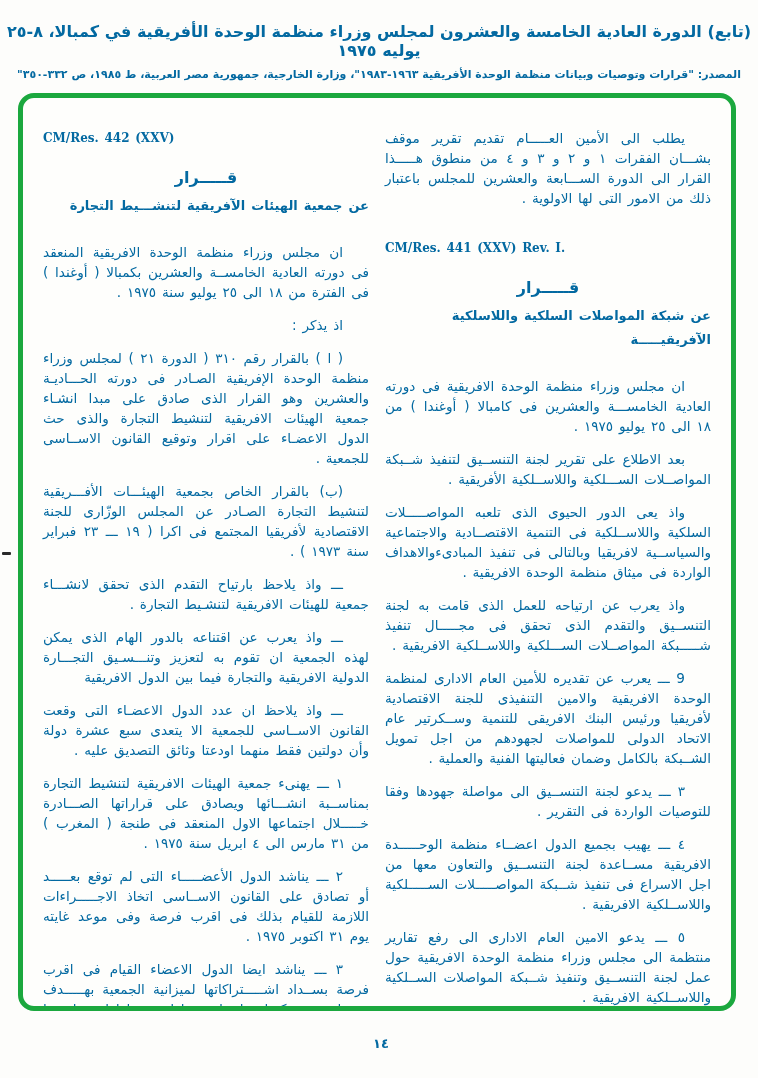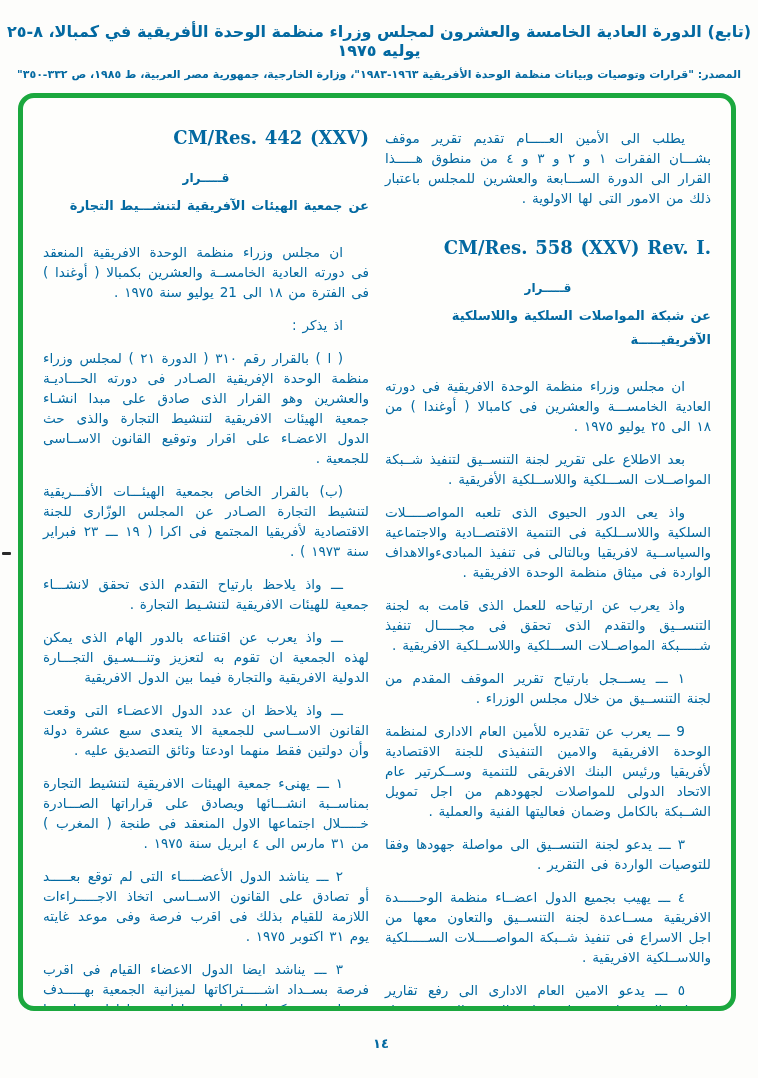--- a/index.html
+++ b/index.html
@@ -50,30 +50,30 @@
   .col {
     flex: 1 1 0;
     direction: rtl;
     text-align: justify;
     font-size: 13.6px;
     line-height: 20px;
     word-spacing: 1.5px;
   }
   .res-ref {
     direction: ltr;
-    text-align: right;
+    text-align: left;
     font-family: "DejaVu Serif", serif;
     font-weight: bold;
-    font-size: 18px;
+    font-size: 12px;
     margin: 0 0 20px 0;
   }
   .res-heading {
     text-align: center;
     font-weight: bold;
-    font-size: 12px;
+    font-size: 16px;
     margin: 0 0 8px 0;
   }
   .res-subheading {
     text-align: right;
     font-weight: bold;
     font-size: 13px;
     margin: 0 0 4px 0;
   }
   .subheading-gap { margin-bottom: 26px; }
   .para {
@@ -113,43 +113,42 @@
   </header>
 
   <div class="stray-mark"></div>
 
   <div class="content-box">
 
     <section class="col">
       <div class="res-ref">CM/Res. 442 (XXV)</div>
       <div class="res-heading">قـــــرار</div>
       <div class="res-subheading subheading-gap">عن جمعية الهيئات الآفريقية لتنشـــيط التجارة</div>
-      <p class="para">ان مجلس وزراء منظمة الوحدة الافريقية المنعقد فى دورته العادية الخامســة والعشرين بكمبالا ( أوغندا ) فى الفترة من ١٨ الى 21 يوليو سنة ١٩٧٥ .</p>
+      <p class="para">ان مجلس وزراء منظمة الوحدة الافريقية المنعقد فى دورته العادية الخامســة والعشرين بكمبالا ( أوغندا ) فى الفترة من ١٨ الى ٢٥ يوليو سنة ١٩٧٥ .</p>
       <p class="para">اذ يذكر :</p>
       <p class="para">( ا ) بالقرار رقم ٣١٠ ( الدورة ٢١ ) لمجلس وزراء منظمة الوحدة الإفريقية الصـادر فى دورته الحـــاديـة والعشرين وهو القرار الذى صادق على مبدا انشـاء جمعية الهيئات الافريقية لتنشيط التجارة والذى حث الدول الاعضـاء على اقرار وتوقيع القانون الاســاسى للجمعية .</p>
       <p class="para">(ب) بالقرار الخاص بجمعية الهيئـــات الأفـــريقية لتنشيط التجارة الصـادر عن المجلس الوزّارى للجنة الاقتصادية لأفريقيا المجتمع فى اكرا ( ١٩ ـــ ٢٣ فبراير سنة ١٩٧٣ ) .</p>
       <p class="para">ـــ واذ يلاحظ بارتياح التقدم الذى تحقق لانشـــاء جمعية للهيئات الافريقية لتنشـيط التجارة .</p>
       <p class="para">ـــ واذ يعرب عن اقتناعه بالدور الهام الذى يمكن لهذه الجمعية ان تقوم به لتعزيز وتنـــسـيق التجـــارة الدولية الافريقية والتجارة فيما بين الدول الافريقية</p>
       <p class="para">ـــ واذ يلاحظ ان عدد الدول الاعضـاء التى وقعت القانون الاســاسى للجمعية الا يتعدى سبع عشرة دولة وأن دولتين فقط منهما اودعتا وثائق التصديق عليه .</p>
       <p class="para">١ ـــ يهنىء جمعية الهيئات الافريقية لتنشيط التجارة بمناســبة انشـــائها ويصادق على قراراتها الصـــادرة خـــــلال اجتماعها الاول المنعقد فى طنجة ( المغرب ) من ٣١ مارس الى ٤ ابريل سنة ١٩٧٥ .</p>
       <p class="para">٢ ـــ يناشد الدول الأعضـــــاء التى لم توقع بعـــــد أو تصادق على القانون الاســاسى اتخاذ الاجـــــراءات اللازمة للقيام بذلك فى اقرب فرصة وفى موعد غايته يوم ٣١ اكتوبر ١٩٧٥ .</p>
       <p class="para">٣ ـــ يناشد ايضا الدول الاعضاء القيام فى اقرب فرصة بســداد اشـــــتراكاتها لميزانية الجمعية بهـــــدف مســاعدة ســكرتاريتها على مزاولة نشــاطها ومهامهـــا بطريقة ملائمة ووفقا لما تقرر .</p>
     </section>
 
     <section class="col">
       <p class="para carryover">يطلب الى الأمين العـــــام تقديم تقرير موقف بشـــان الفقرات ١ و ٢ و ٣ و ٤ من منطوق هـــــذا القرار الى الدورة الســـابعة والعشرين للمجلس باعتبار ذلك من الامور التى لها الاولوية .</p>
-      <div class="res-ref">CM/Res. 558 (XXV) Rev. I.</div>
+      <div class="res-ref">CM/Res. 441 (XXV) Rev. I.</div>
       <div class="res-heading">قـــــرار</div>
       <div class="res-subheading">عن شبكة المواصلات السلكية واللاسلكية</div>
       <div class="res-subheading subheading-gap">الآفريقيـــــة</div>
       <p class="para">ان مجلس وزراء منظمة الوحدة الافريقية فى دورته العادية الخامســـة والعشرين فى كامبالا ( أوغندا ) من ١٨ الى ٢٥ يوليو ١٩٧٥ .</p>
       <p class="para">بعد الاطلاع على تقرير لجنة التنســيق لتنفيذ شــبكة المواصــلات الســـلكية واللاســلكية الأفريقية .</p>
       <p class="para">واذ يعى الدور الحيوى الذى تلعبه المواصـــــلات السلكية واللاســلكية فى التنمية الاقتصــادية والاجتماعية والسياســية لافريقيا وبالتالى فى تنفيذ المبادىءوالاهداف الواردة فى ميثاق منظمة الوحدة الافريقية .</p>
       <p class="para">واذ يعرب عن ارتياحه للعمل الذى قامت به لجنة التنســيق والتقدم الذى تحقق فى مجـــــال تنفيذ شـــــبكة المواصــلات الســـلكية واللاســلكية الافريقية .</p>
-      <p class="para">١ ـــ يســـجل بارتياح تقرير الموقف المقدم من لجنة التنســيق من خلال مجلس الوزراء .</p>
       <p class="para">9 ـــ يعرب عن تقديره للأمين العام الادارى لمنظمة الوحدة الافريقية والامين التنفيذى للجنة الاقتصادية لأفريقيا ورئيس البنك الافريقى للتنمية وســكرتير عام الاتحاد الدولى للمواصلات لجهودهم من اجل تمويل الشــبكة بالكامل وضمان فعاليتها الفنية والعملية .</p>
       <p class="para">٣ ـــ يدعو لجنة التنســيق الى مواصلة جهودها وفقا للتوصيات الواردة فى التقرير .</p>
       <p class="para">٤ ـــ يهيب بجميع الدول اعضــاء منظمة الوحـــــدة الافريقية مســاعدة لجنة التنســيق والتعاون معها من اجل الاسراع فى تنفيذ شــبكة المواصـــــلات الســـــلكية واللاســلكية الافريقية .</p>
       <p class="para">٥ ـــ يدعو الامين العام الادارى الى رفع تقارير منتظمة الى مجلس وزراء منظمة الوحدة الافريقية حول عمل لجنة التنســيق وتنفيذ شــبكة المواصلات الســلكية واللاســلكية الافريقية .</p>
     </section>
 
   </div>
 
   <footer class="page-footer">
     <span class="page-number">١٤</span>

